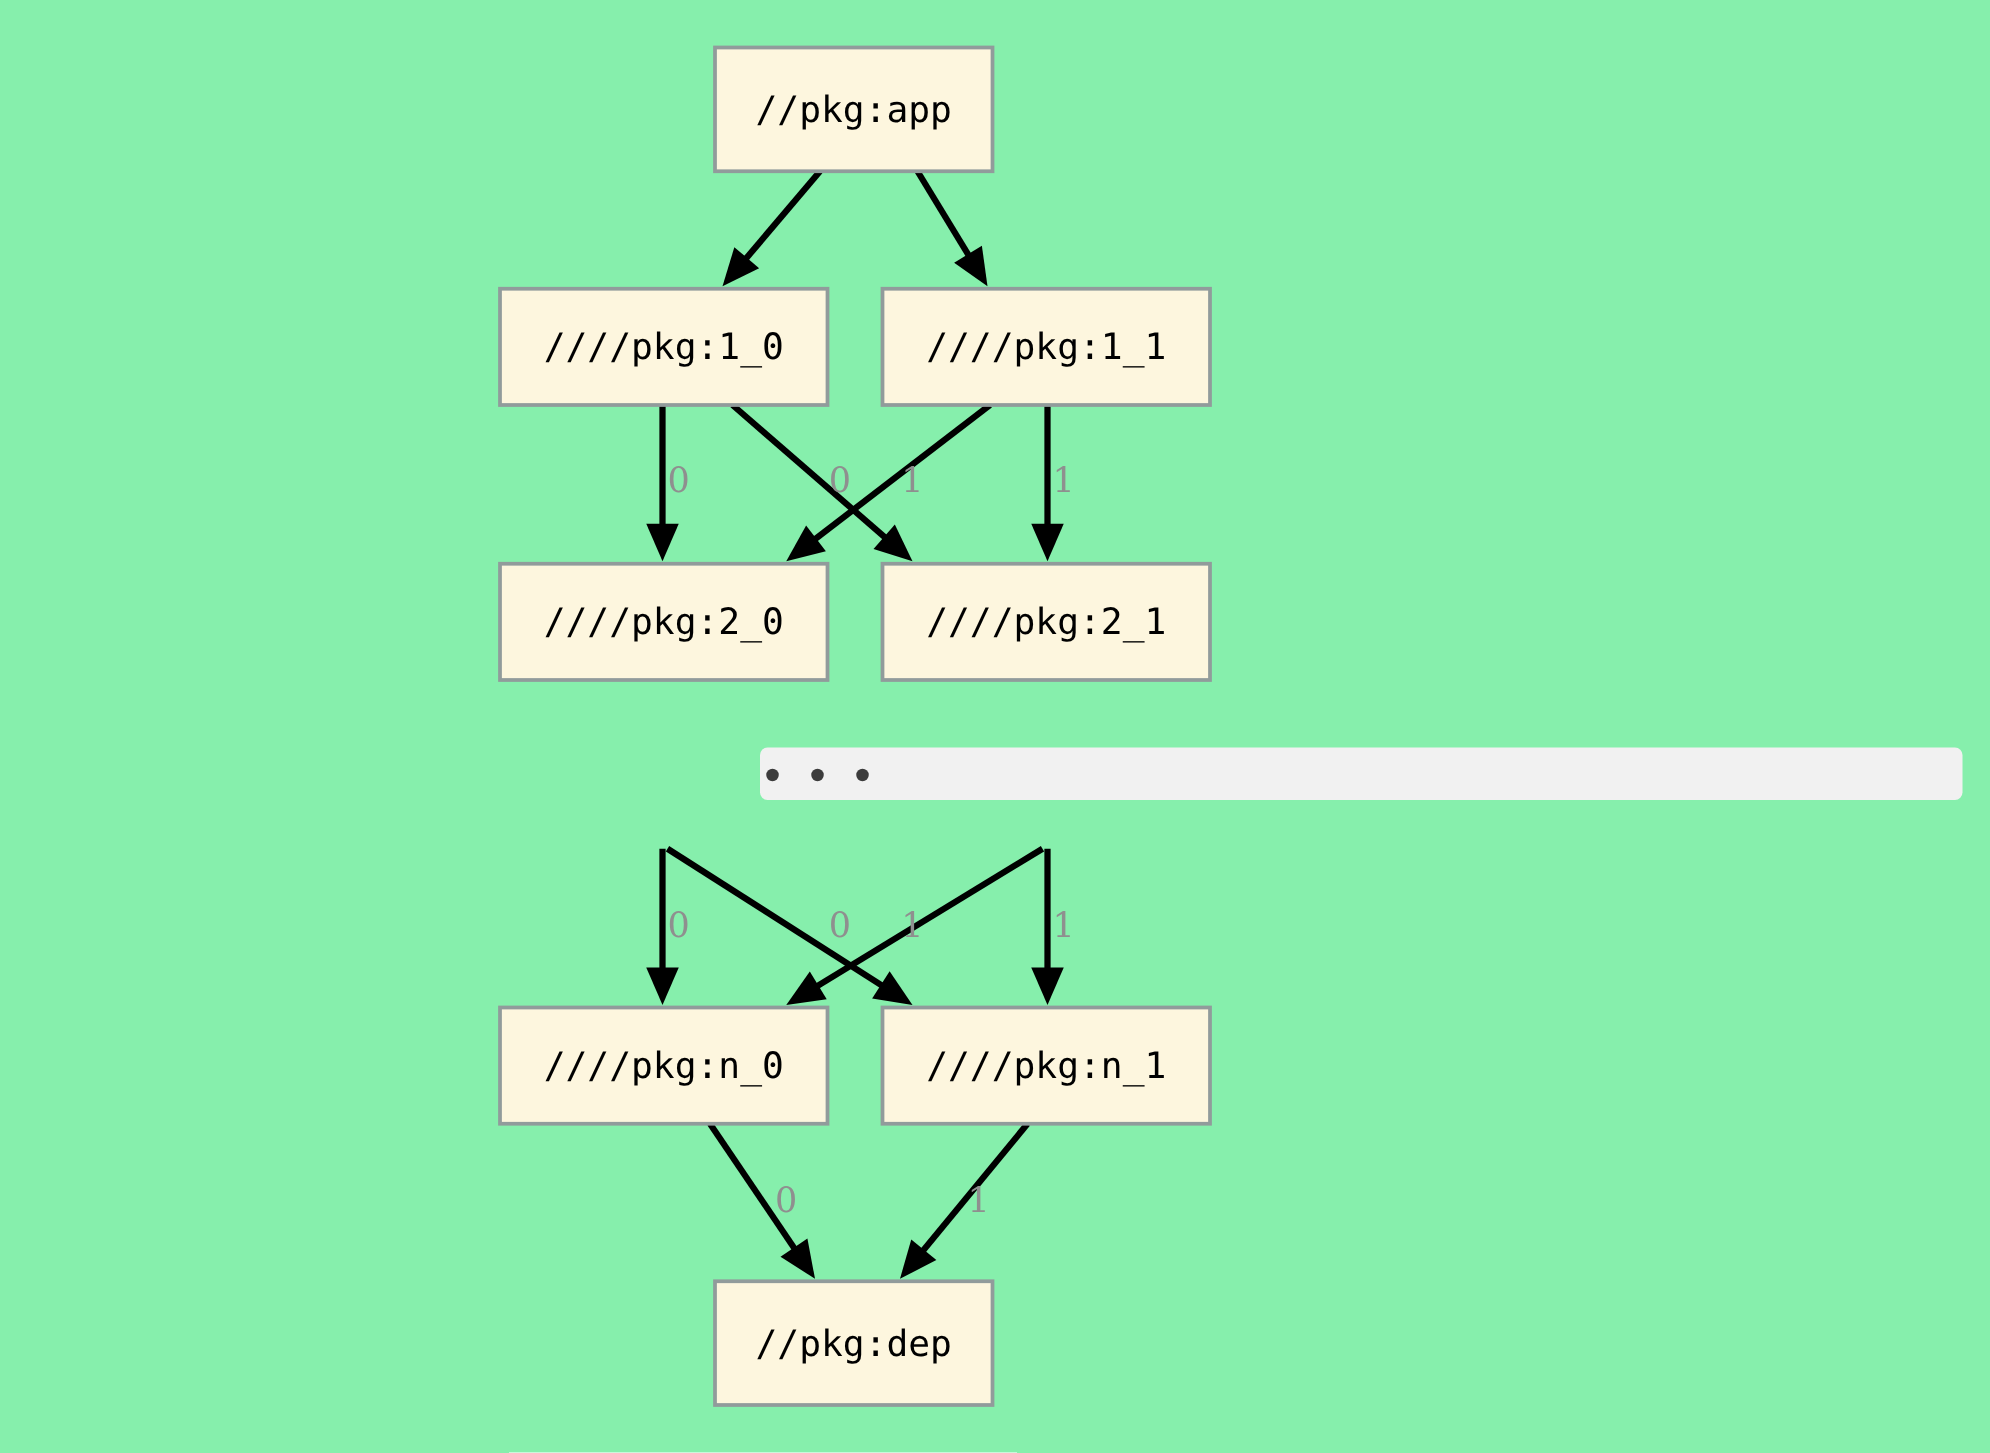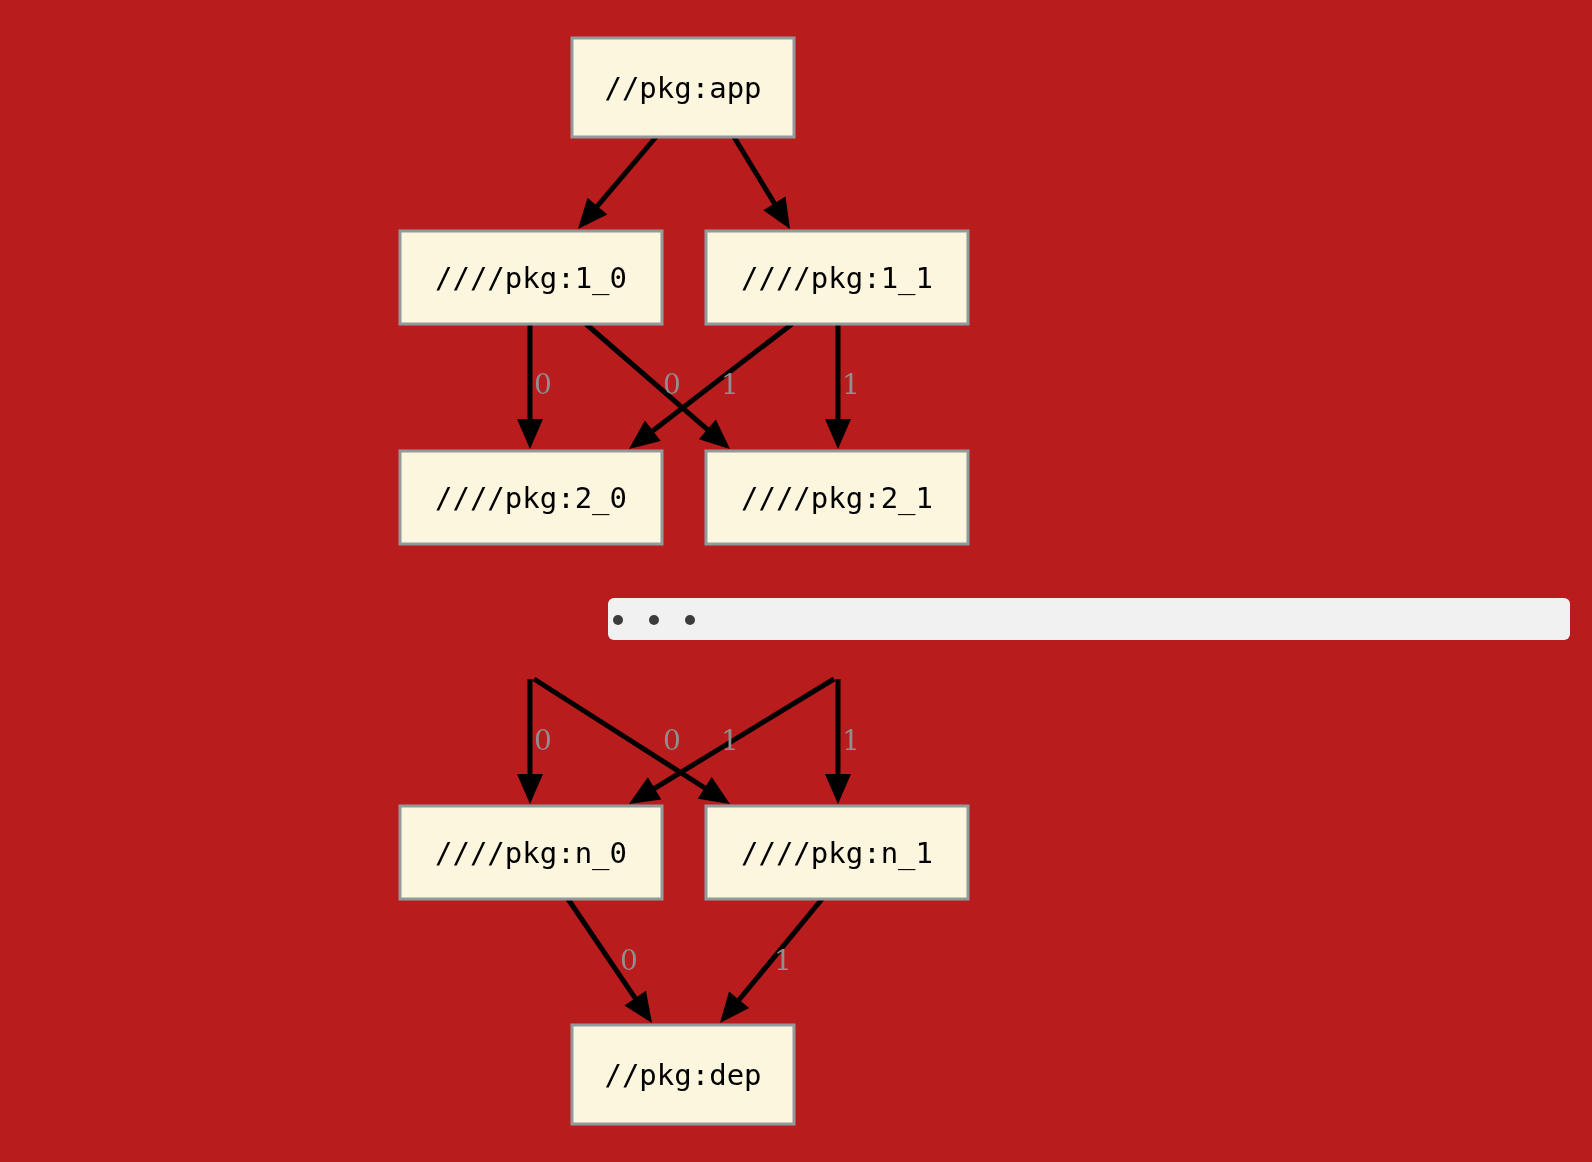--- a/index.html
+++ b/index.html
@@ -7,21 +7,21 @@
     padding: 0;
     background: #ffffff;
   }
   body {
     font-family: "DejaVu Sans Mono", monospace;
   }
   #canvas {
     position: relative;
     width: 1592px;
     height: 1162px;
-    background: #b91c1c;
+    background: #86efac;
     overflow: hidden;
     text-decoration: underline;
   }
   #graph-svg {
     position: absolute;
     left: 0;
     top: 0;
     width: 1592px;
     height: 1162px;
   }

